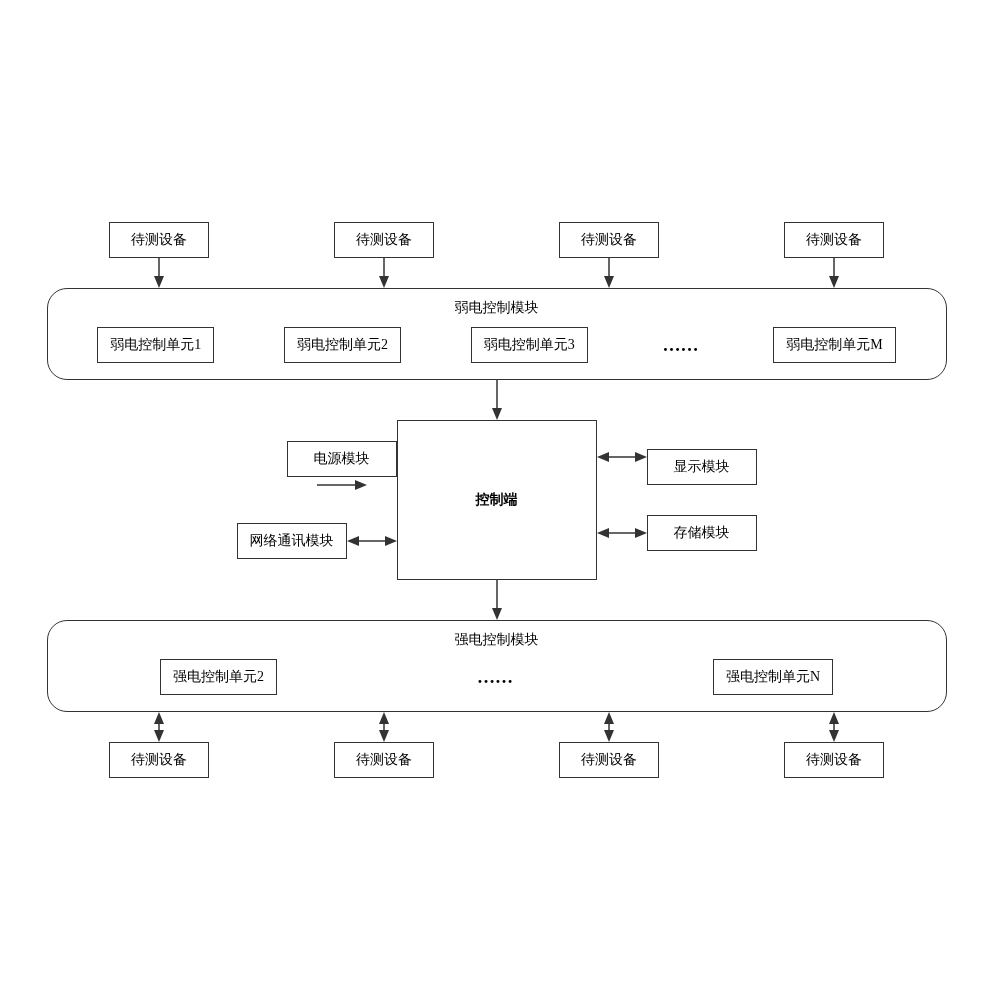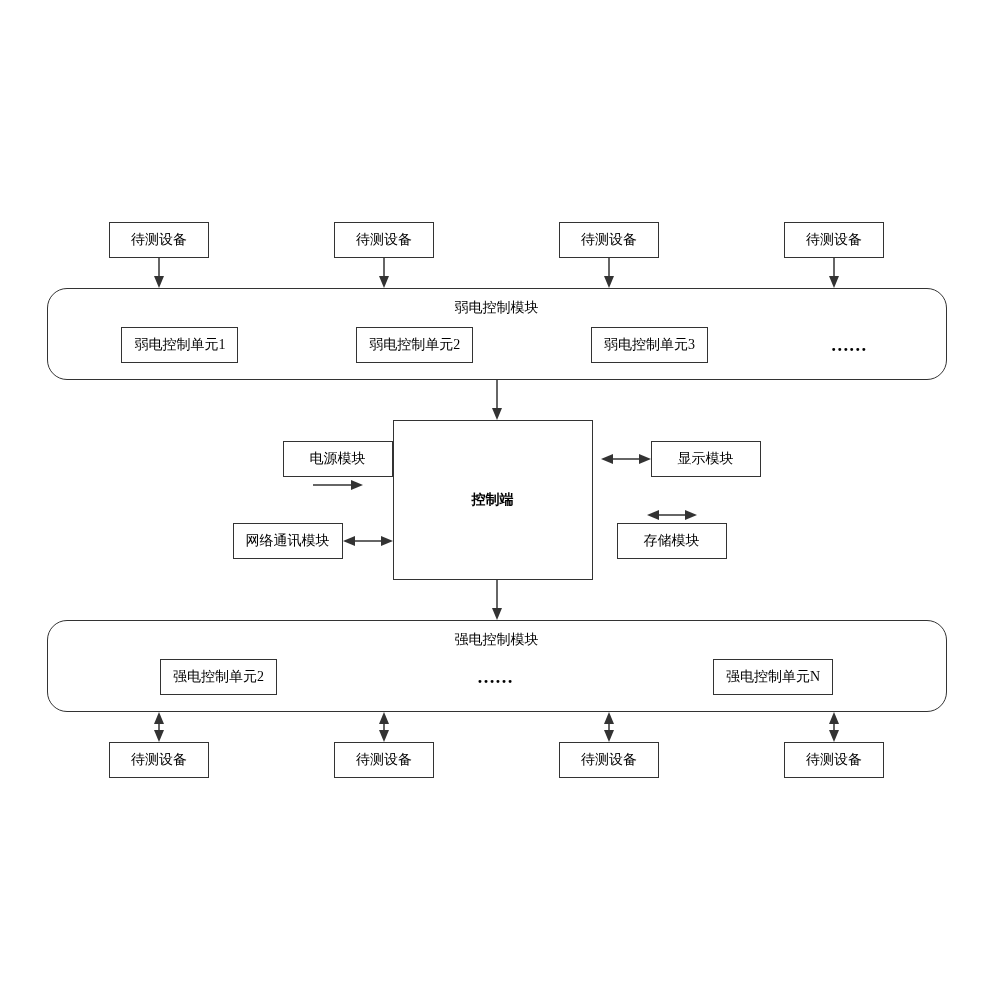--- a/index.html
+++ b/index.html
@@ -150,20 +150,21 @@
     </div>
   </div>
 
   <div class="rounded-container">
     <div class="rounded-container-label">弱电控制模块</div>
     <div class="units-row">
       <div class="box box-sm">弱电控制单元1</div>
       <div class="box box-sm">弱电控制单元2</div>
       <div class="box box-sm">弱电控制单元3</div>
       <div class="dots">……</div>
+      <div class="box box-sm">弱电控制单元M</div>
     </div>
   </div>
 
   <div style="display:flex; flex-direction:column; align-items:center; width:100%; height: 40px; justify-content:center;">
     <svg width="16" height="40">
       <line x1="8" y1="0" x2="8" y2="32" stroke="#333" stroke-width="1.5"></line>
       <polygon points="8,40 3,28 13,28" fill="#333"></polygon>
     </svg>
   </div>
 
@@ -186,30 +187,30 @@
           <polygon points="0,8 12,3 12,13" fill="#333"></polygon>
           <polygon points="50,8 38,3 38,13" fill="#333"></polygon>
         </svg>
       </div>
     </div>
 
     <div class="box" style="min-width:200px; min-height:160px; font-size:14px; display:flex; align-items:center; justify-content:center; margin: 0 0; font-weight: bold;">控制端</div>
 
     <div style="display:flex; flex-direction:column; gap:30px; align-items:flex-start; margin-left:0;">
 
-      <div style="display:flex; flex-direction:row; align-items:center;padding-left:8px;">
+      <div style="display:flex; flex-direction:row; align-items:flex-start;">
         <svg width="50" height="16">
           <line x1="4" y1="8" x2="46" y2="8" stroke="#333" stroke-width="1.5"></line>
           <polygon points="0,8 12,3 12,13" fill="#333"></polygon>
           <polygon points="50,8 38,3 38,13" fill="#333"></polygon>
         </svg>
         <div class="box box-sm" style="min-width:110px;">显示模块</div>
       </div>
 
-      <div style="display:flex; flex-direction:column; align-items:center;padding-left:24px;">
+      <div style="display:flex; flex-direction:row; align-items:center;">
         <svg width="50" height="16">
           <line x1="4" y1="8" x2="46" y2="8" stroke="#333" stroke-width="1.5"></line>
           <polygon points="0,8 12,3 12,13" fill="#333"></polygon>
           <polygon points="50,8 38,3 38,13" fill="#333"></polygon>
         </svg>
         <div class="box box-sm" style="min-width:110px;">存储模块</div>
       </div>
     </div>
   </div>
 

